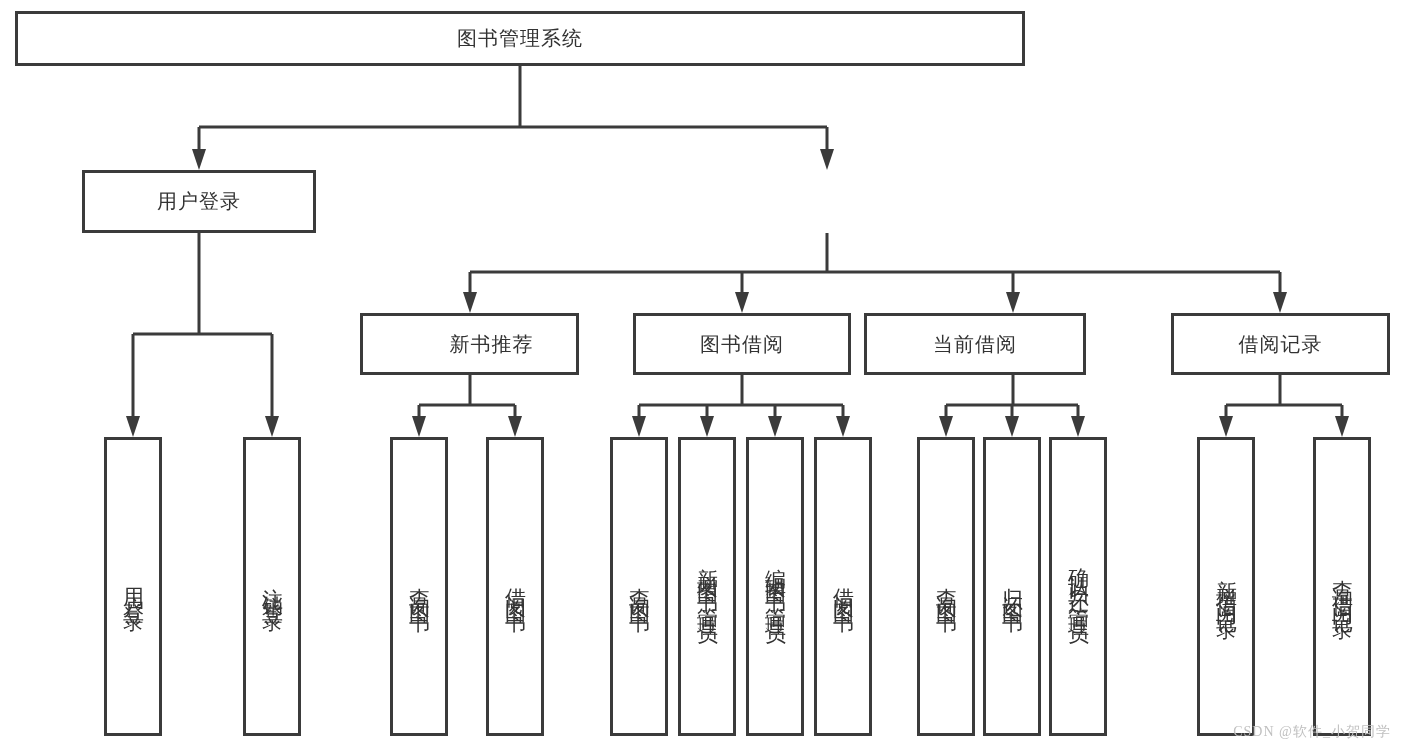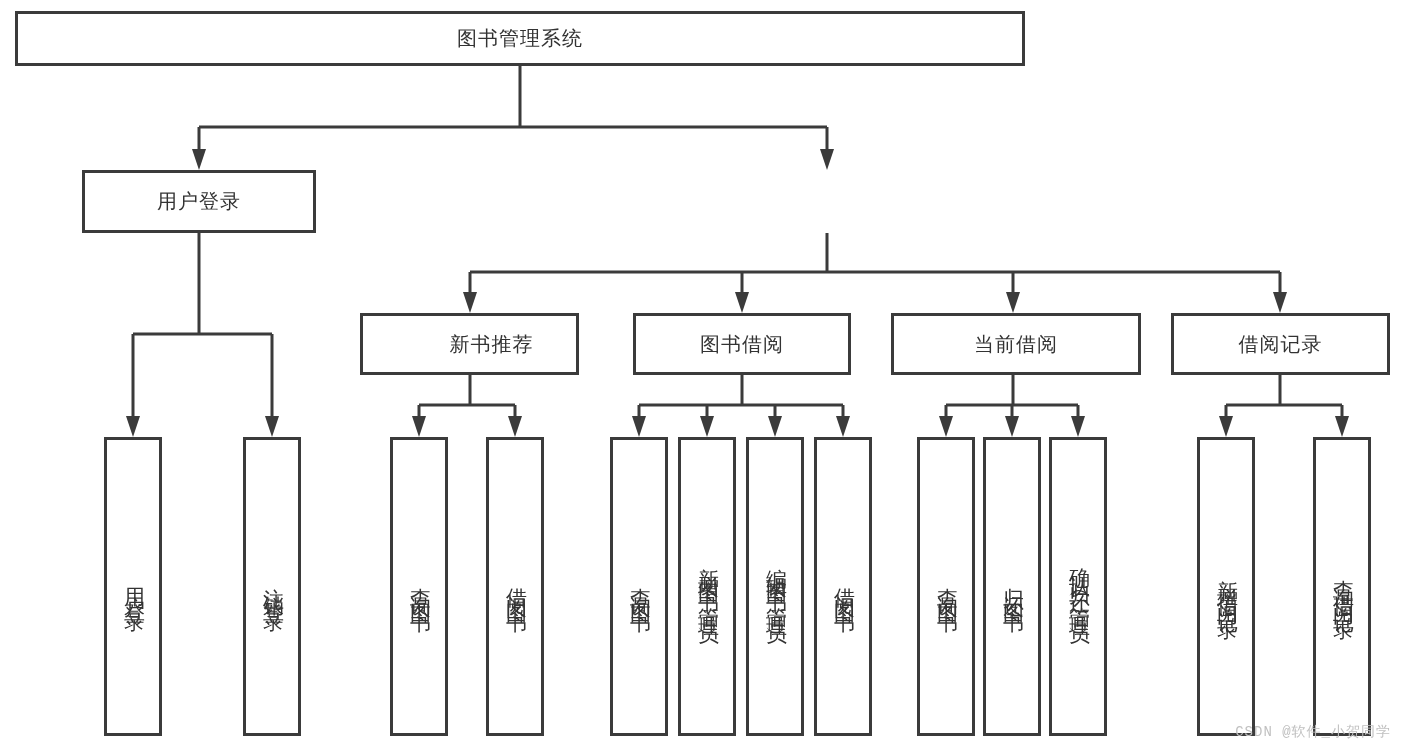--- a/index.html
+++ b/index.html
@@ -1,21 +1,21 @@
 <!DOCTYPE html>
 <html><head>
 <meta charset="utf-8">
 <style>
   html, body { margin: 0; padding: 0; background: #ffffff; }
   .canvas {
     position: relative;
     width: 1405px;
     height: 747px;
     background: #ffffff;
-    font-family: Liberation Mono, monospace;
+    font-family: Liberation Serif, serif;
     overflow: hidden;
   }
   .connectors {
     position: absolute;
     left: 0; top: 0;
     width: 1405px; height: 747px;
   }
   .node {
     position: absolute;
     box-sizing: border-box;
@@ -95,21 +95,21 @@
       <polygon points="1335,416 1349,416 1342,437"></polygon>
     </g>
   </svg>
 
   <div class="node" style="left:15px; top:11px; width:1010px; height:55px;">图书管理系统</div>
 
   <div class="node" style="left:82px; top:170px; width:234px; height:63px;">用户登录</div>
 
   <div class="node" style="left:360px; top:313px; width:219px; height:62px;padding-left:44px;">新书推荐</div>
   <div class="node" style="left:633px; top:313px; width:218px; height:62px;">图书借阅</div>
-  <div class="node" style="left:891px; top:313px; width:250px; height:62px;">当前借阅</div>
+  <div class="node" style="left:864px; top:313px; width:222px; height:62px;">当前借阅</div>
   <div class="node" style="left:1171px; top:313px; width:219px; height:62px;">借阅记录</div>
 
   <div class="node leaf" style="left:104px;">
     <span>用户登录</span>
   </div>
   <div class="node leaf" style="left:243px;">
     <span>注销登录</span>
   </div>
 
   <div class="node leaf" style="left:390px;">

